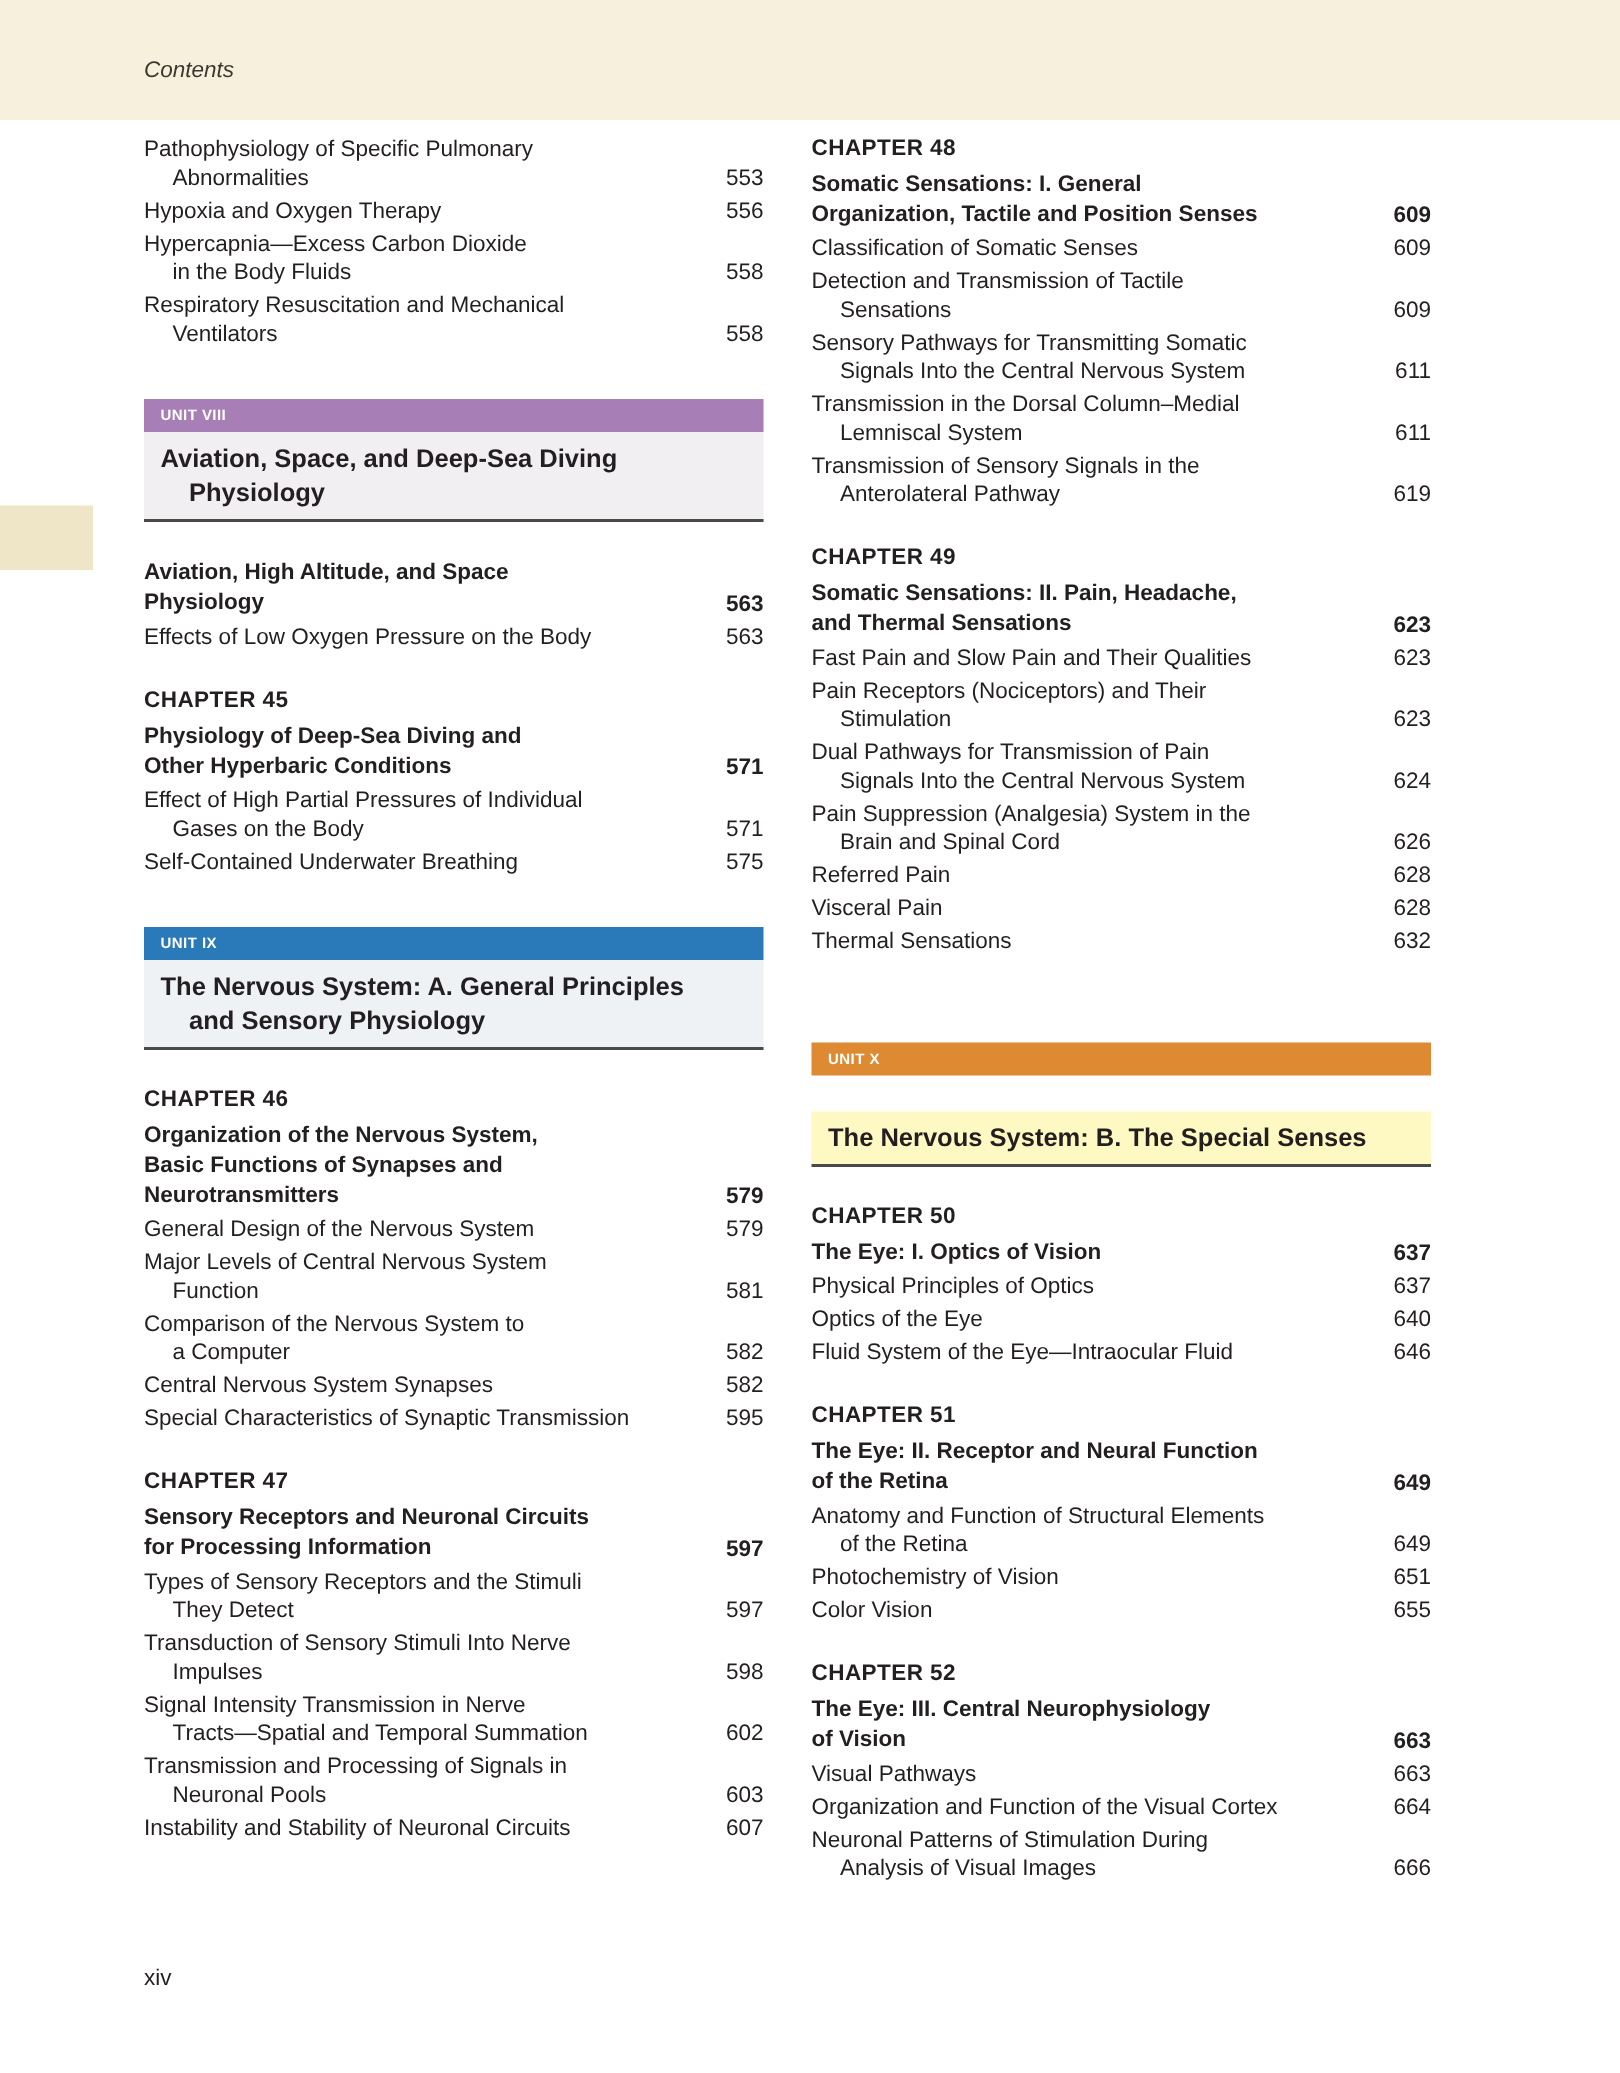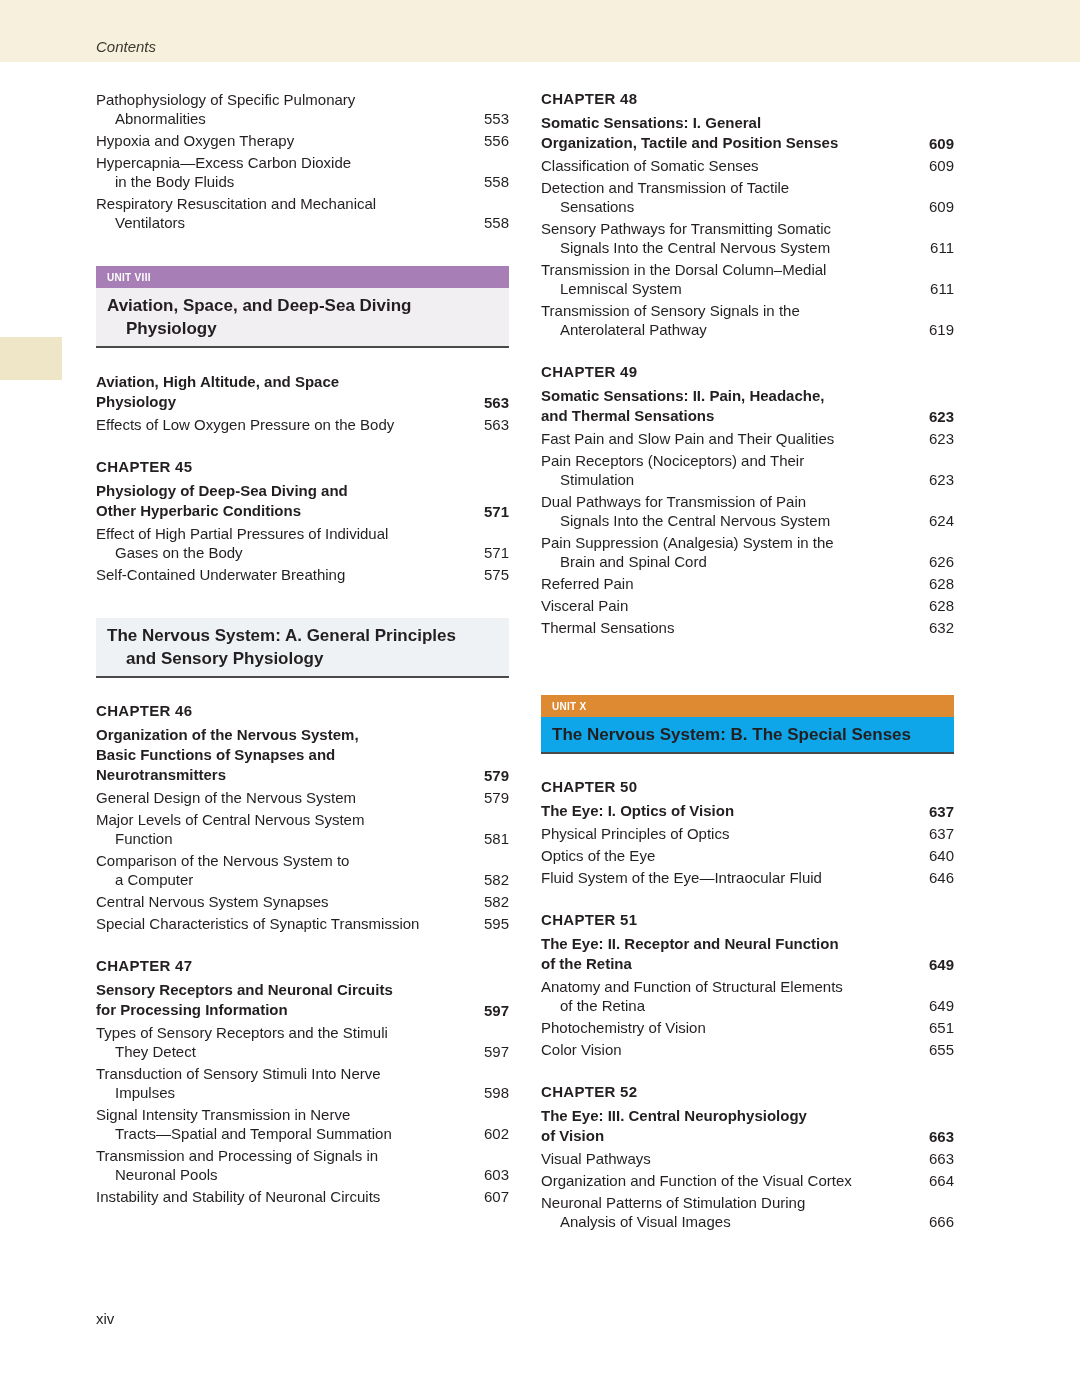--- a/index.html
+++ b/index.html
@@ -2,21 +2,21 @@
 <html><head>
 <meta charset="utf-8">
 <style>
   * { margin:0; padding:0; box-sizing:border-box; }
   html,body { background:#ffffff; }
   body {
     width:1080px; height:1382px; position:relative;
     font-family:"Liberation Sans", sans-serif;
     color:#231f20; overflow:hidden;
   }
-  .top-band { position:absolute; left:0; top:0; width:1080px; height:62px; background:#f7f0dc; }
+  .top-band { position:absolute; left:0; top:0; width:1080px; height:80px; background:#f7f0dc; }
   .header-label { position:absolute; left:96px; top:38px; font-size:15px; font-style:italic; color:#3c3830; }
   .side-tab { position:absolute; left:0; top:337px; width:62px; height:43px; background:#efe6c8; }
   .col { position:absolute; top:90px; width:413px; font-size:15px; }
   #col-0 { left:96px; }
   #col-1 { left:541px; }
   .footer { position:absolute; left:96px; top:1310px; font-size:15px; }
 
   .row { display:flex; align-items:flex-end; margin-bottom:3px; }
   .row .txt { flex:1; }
   .ln { display:block; line-height:19px; }
@@ -118,20 +118,23 @@
           </div>
           <div class="row">
             <span class="txt">
               <span class="ln">Self-Contained Underwater Breathing</span>
             </span>
             <span class="pg">575</span>
           </div>
         </div>
       </div>
       <div class="unit">
+        <div class="unit-bar" style="background: rgb(42, 122, 185);">
+          <span class="unit-label">UNIT IX</span>
+        </div>
         <div class="unit-title" style="background: rgb(238, 242, 245);"><span class="txt"><span class="ln">The Nervous System: A. General Principles</span><span class="ln cont">and Sensory Physiology</span></span></div>
       </div>
       <div class="chapter">
         <div class="chap-head">CHAPTER 46</div>
         <div class="row bold">
           <span class="txt">
             <span class="ln">Organization of the Nervous System,</span>
             <span class="ln cont">Basic Functions of Synapses and</span>
             <span class="ln cont">Neurotransmitters</span>
           </span>
@@ -320,21 +323,21 @@
               <span class="ln">Thermal Sensations</span>
             </span>
             <span class="pg">632</span>
           </div>
         </div>
       </div>
       <div class="unit">
         <div class="unit-bar" style="background: rgb(221, 138, 51);">
           <span class="unit-label">UNIT X</span>
         </div>
-        <div class="unit-title" style="background: #0ea5e9;"><span class="txt"><span class="ln">The Nervous System: B. The Special Senses</span></span></div>
+        <div class="unit-title" style="background: #fef9c3; margin-top: 24px;"><span class="txt"><span class="ln">The Nervous System: B. The Special Senses</span></span></div>
       </div>
       <div class="chapter">
         <div class="chap-head">CHAPTER 50</div>
         <div class="row bold">
           <span class="txt">
             <span class="ln">The Eye: I. Optics of Vision</span>
           </span>
           <span class="pg">637</span>
         </div>
         <div class="entries">

